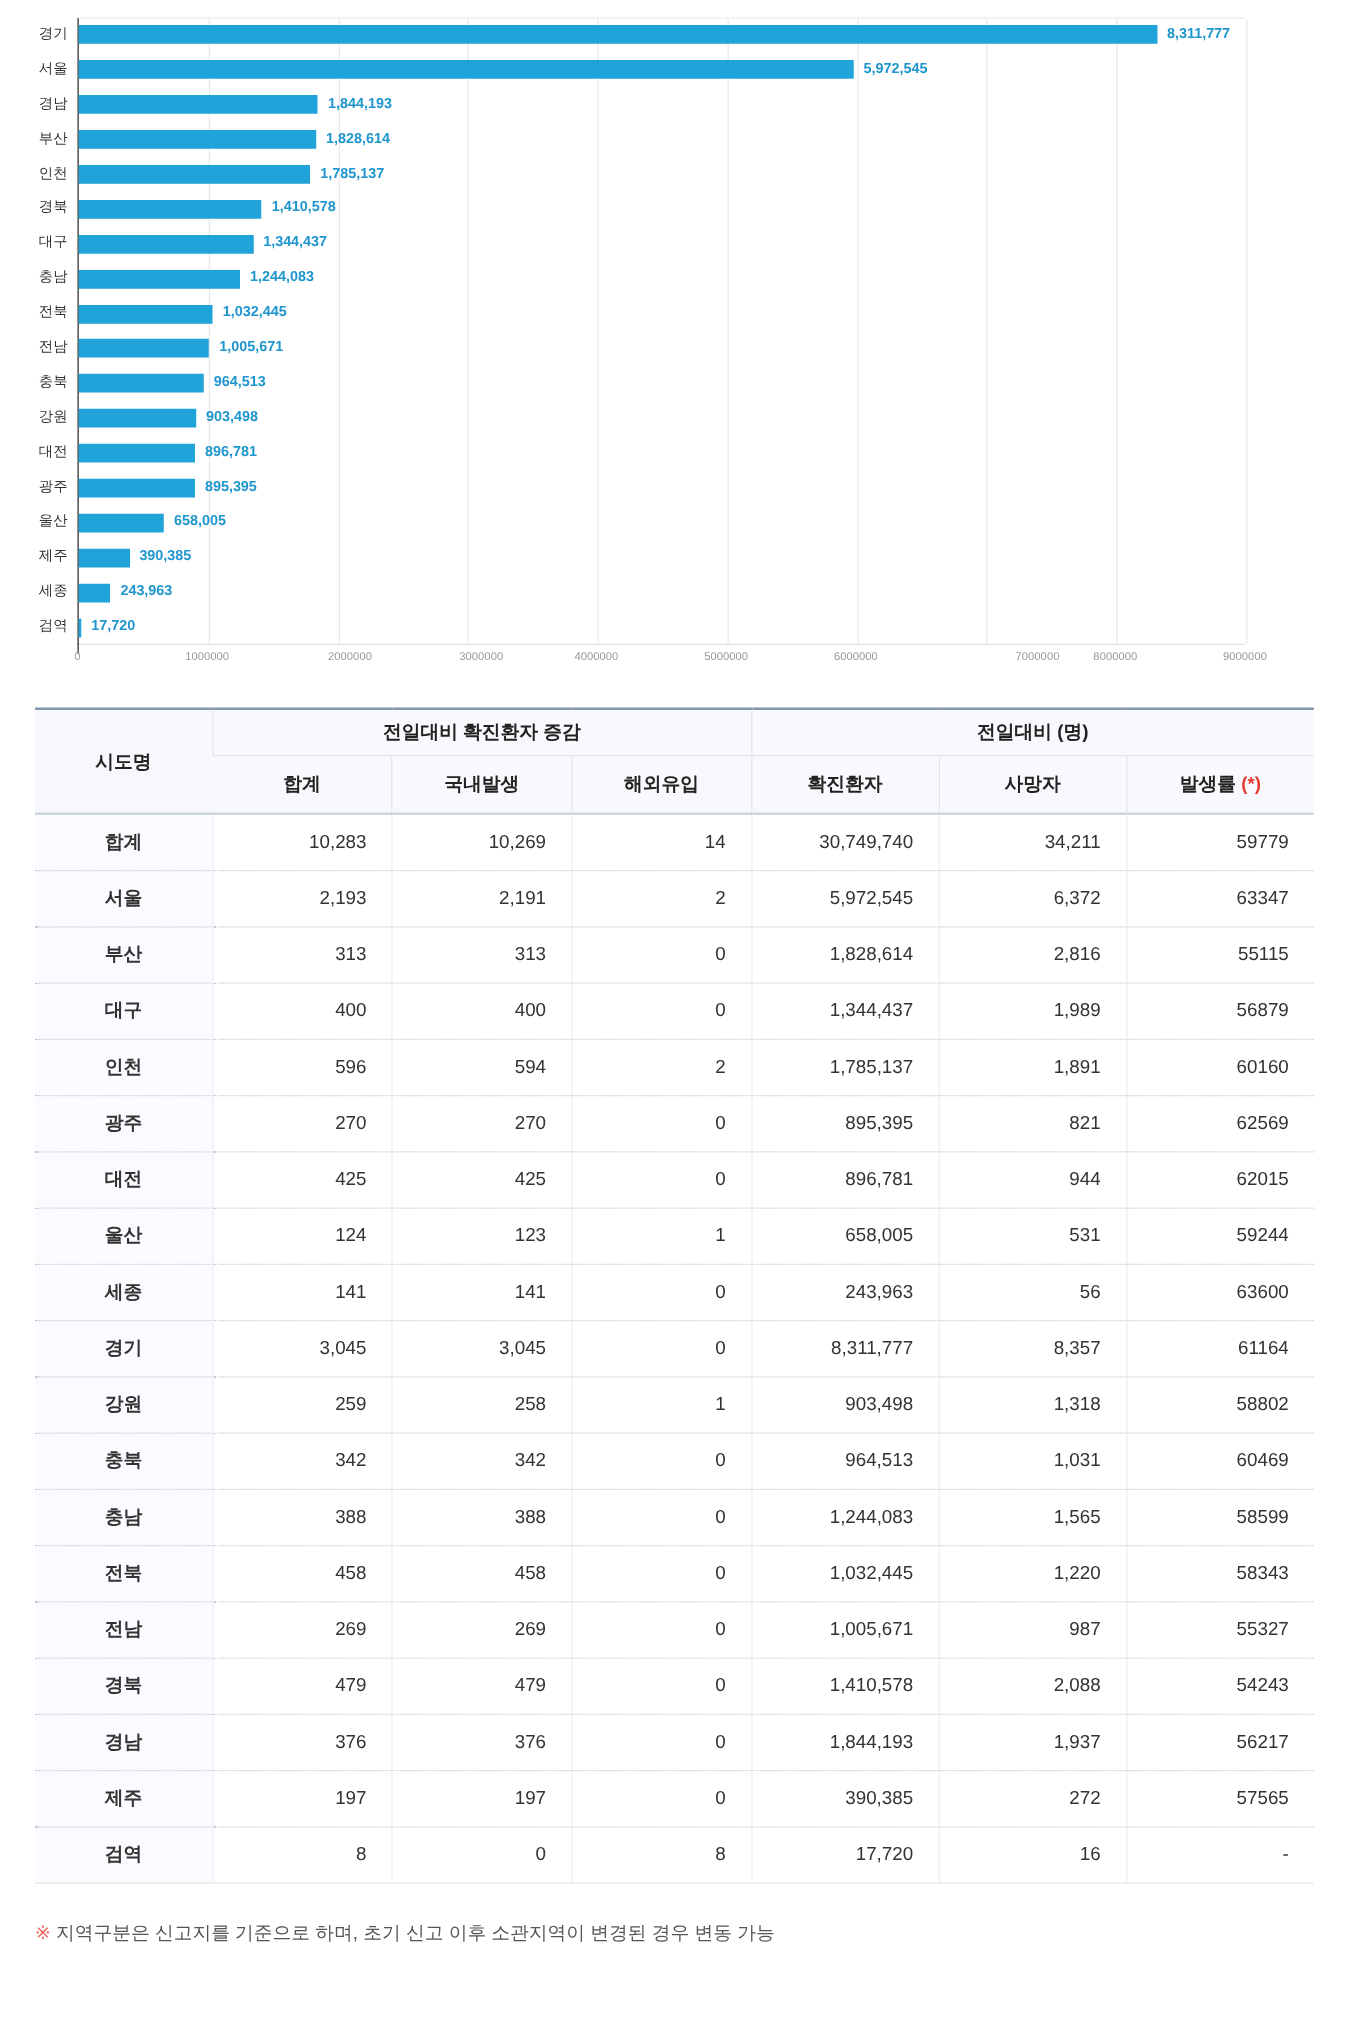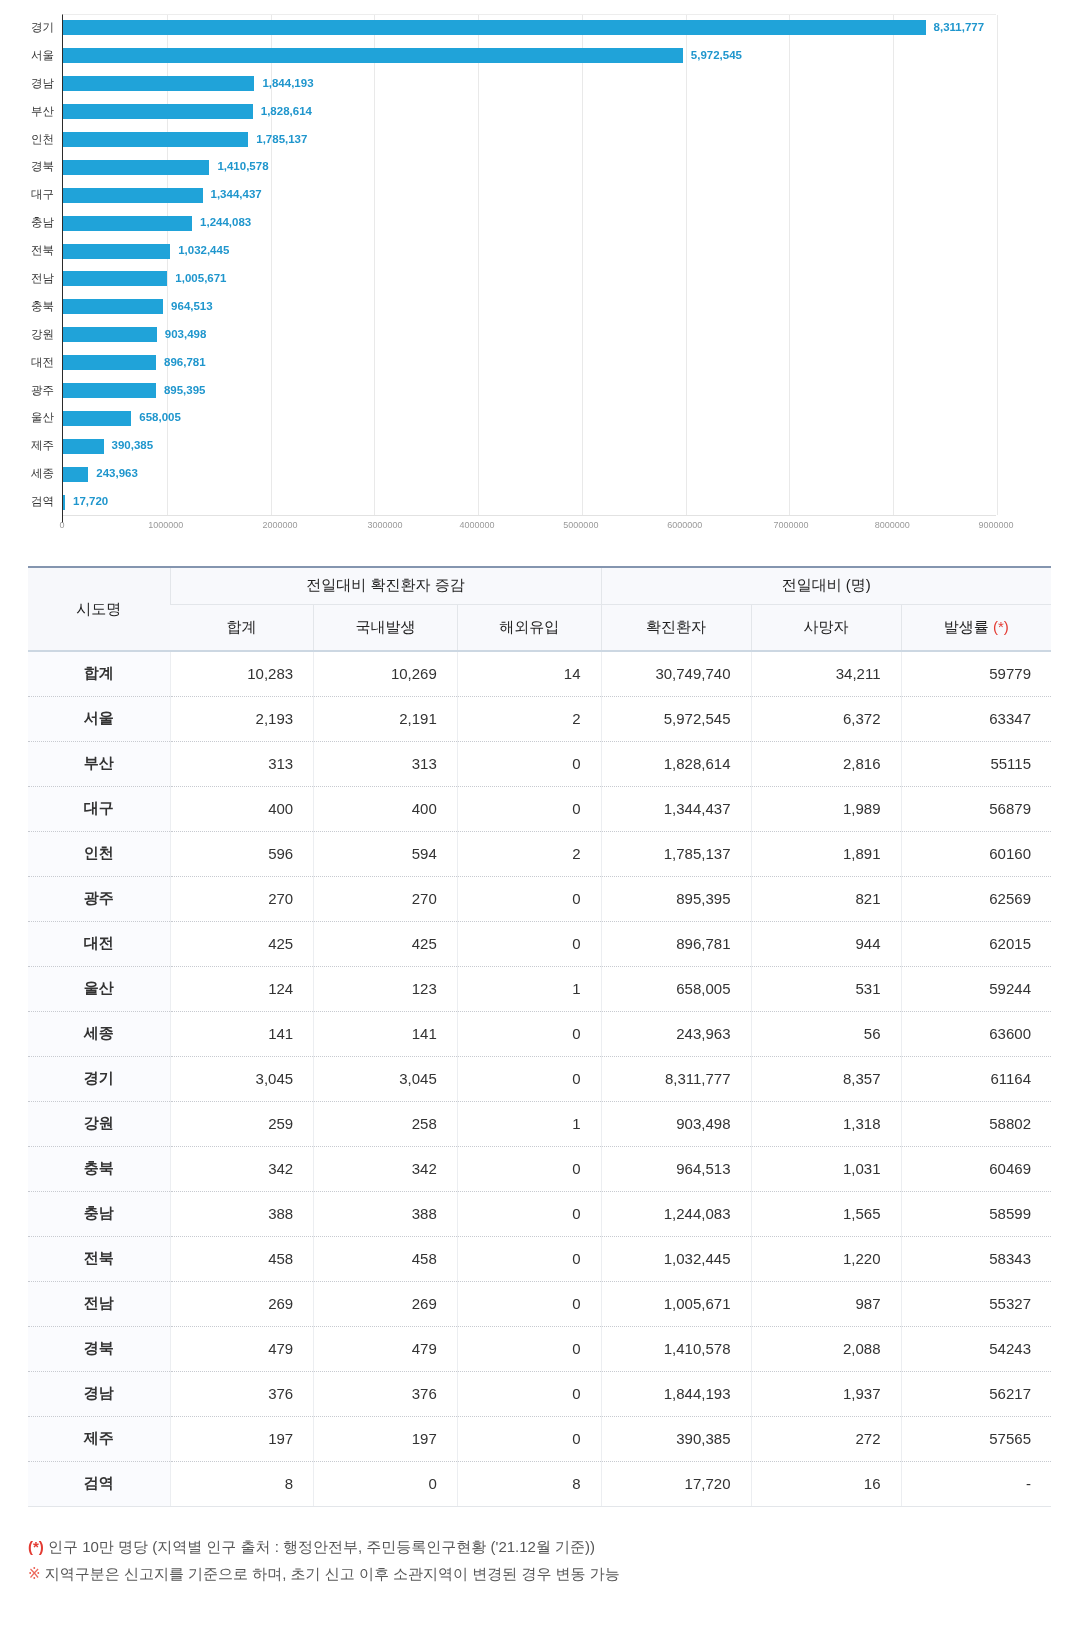--- a/index.html
+++ b/index.html
@@ -13,21 +13,21 @@
   .grid-line { position:absolute; top:0; bottom:0; width:1px; background:#e9e9e9; }
   .axis-tick-stub { position:absolute; left:-1px; bottom:-8px; width:1px; height:8px; background:#2b2b2b; }
   .chart-row-label { position:absolute; left:0; width:54px; text-align:right; font-size:11.5px; color:#333; }
   .bar { position:absolute; background:#20a3d9; height:15px; }
   .bar-value { position:absolute; font-size:11.5px; font-weight:600; color:#1f96cd; white-space:nowrap; }
   .x-tick { position:absolute; top:508px; font-size:9px; color:#9a9a9a; transform:translateX(-50%); white-space:nowrap; }
 
   
   table.stats { width:1023px; margin:22px 0 0 28px; border-collapse:collapse; table-layout:fixed;
                 font-size:15px; color:#333; }
-  table.stats thead th { background:#f8f9fc; font-weight:400; color:#222; }
+  table.stats thead th { background:#f8f9fc; font-weight:700; color:#222; }
   table.stats thead tr.group-row th { height:37px; border-top:2px solid #8495af; }
   table.stats thead tr.sub-row th { height:47px; border-top:1px solid #e3e6ea; }
   table.stats th.sido-head { border-top:2px solid #8495af !important; background:#f7f8fb; }
   table.stats thead th + th { border-left:1px solid #e3e6ea; }
   table.stats tbody tr td { height:45px; border-bottom:1px dotted #c7cad0; }
   table.stats tbody tr:first-child td { border-top:2px solid #ccd7e2; }
   table.stats tbody tr:last-child td { border-bottom:1px solid #e3e6ea; }
   table.stats tbody td + td { border-left:1px solid #eceef1; }
   table.stats td.region { text-align:center; font-weight:700; background:#fafbfe; }
   table.stats td.num { text-align:right; padding-right:20px; }
@@ -109,21 +109,21 @@
     <div class="chart-row-label" style="top: 476.111px; line-height: 27.8889px;">검역</div>
     <div class="bar" style="left: 63px; top: 482.556px; width: 2px; background: rgb(32, 163, 217);"></div>
     <div class="bar-value" style="left: 73px; top: 476.111px; line-height: 27.8889px; color: rgb(31, 150, 205);">17,720</div>
     <div class="x-tick" style="left: 62px;">0</div>
     <div class="x-tick" style="left: 165.778px;">1000000</div>
     <div class="x-tick" style="left: 280px;">2000000</div>
     <div class="x-tick" style="left: 385px;">3000000</div>
     <div class="x-tick" style="left: 477.111px;">4000000</div>
     <div class="x-tick" style="left: 580.889px;">5000000</div>
     <div class="x-tick" style="left: 684.667px;">6000000</div>
-    <div class="x-tick" style="left: 791px;">7000000</div>
+    <div class="x-tick" style="left: 830px;">7000000</div>
     <div class="x-tick" style="left: 892.222px;">8000000</div>
     <div class="x-tick" style="left: 996px;">9000000</div>
   </div>
 
 <table class="stats">
   <thead>
     <tr class="group-row">
       <th rowspan="2" class="sido-head" style="width:142px">시도명</th>
       <th colspan="3" style="width:431px">전일대비 확진환자 증감</th>
       <th colspan="3" style="width:450px">전일대비 (명)</th>
@@ -306,15 +306,14 @@
         <td class="num">0</td>
         <td class="num">8</td>
         <td class="num">17,720</td>
         <td class="num">16</td>
         <td class="num">-</td>
       </tr>
     </tbody>
 </table>
 
 <div class="footnotes">
-  <div><span class="mark red">(*)</span><span> 인구 10만 명당 (지역별 인구 출처 : 행정안전부, 주민등록인구현황 ('21.12월 기준))</span></div>
   <div><span class="mark2">※</span><span> 지역구분은 신고지를 기준으로 하며, 초기 신고 이후 소관지역이 변경된 경우 변동 가능</span></div>
 </div>
 
 </body></html>

